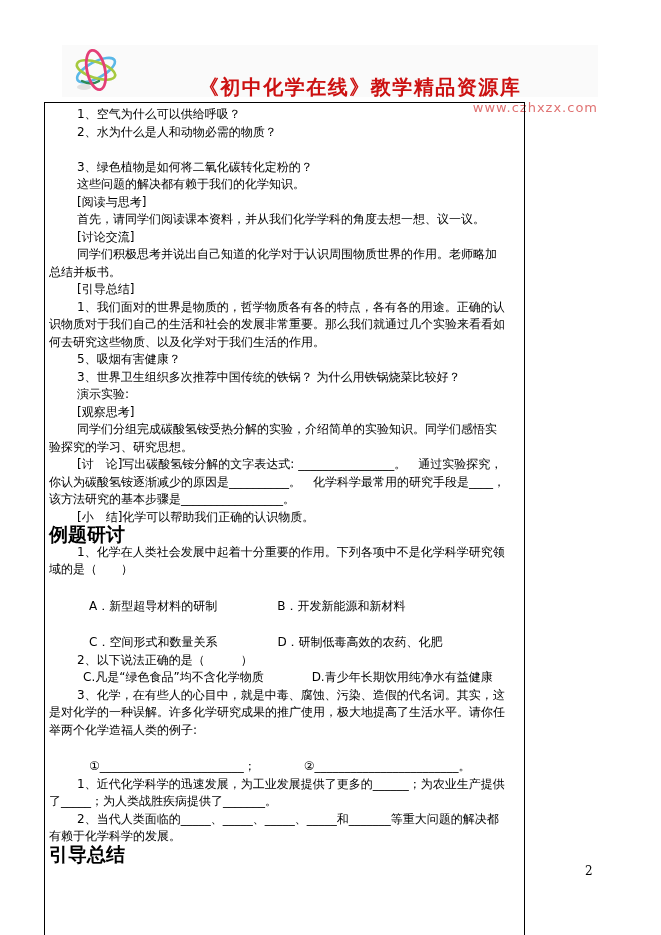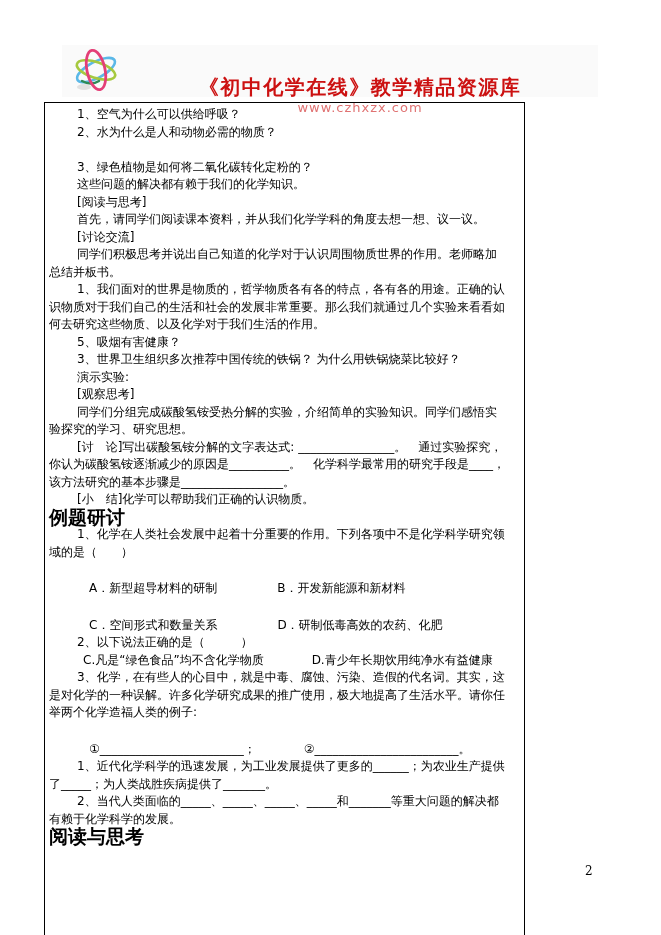--- a/index.html
+++ b/index.html
@@ -11,21 +11,21 @@
   .header{
     position:absolute;left:62px;top:45px;width:536px;height:52px;
     background:#fafafa;
   }
   .logo{position:absolute;left:8px;top:1px;width:50px;height:50px;}
   .header-text{position:absolute;left:0;right:0;top:4px;text-align:center;padding-left:60px;}
   .site-title{
     font-size:20px;font-weight:bold;color:#cc1111;letter-spacing:1.5px;
     line-height:24px;white-space:nowrap;margin-top:26px;
   }
-  .site-url{font-size:13px;color:#e07272;letter-spacing:1px;line-height:18px;}
+  .site-url{font-size:13px;color:#e07272;letter-spacing:1px;line-height:18px;text-align:right;}
   .box{
     position:absolute;left:44px;top:102px;width:481px;height:855px;
     border:1.5px solid #000;box-sizing:border-box;
     padding:3px 17px 0 4px;
     font-size:12px;line-height:17.5px;
     overflow:hidden;
   }
   .para{min-height:17.5px;text-align:left;word-break:break-all;white-space:pre-wrap;}
   .s-i{text-indent:28px;}
   .s-n{text-indent:0;}
@@ -59,34 +59,35 @@
 <div class="box" id="worksheet-box">
     <div class="para s-i">1、空气为什么可以供给呼吸？</div>
     <div class="para s-i">2、水为什么是人和动物必需的物质？</div>
     <div class="para s-n">&nbsp;</div>
     <div class="para s-i">3、绿色植物是如何将二氧化碳转化定粉的？</div>
     <div class="para s-i">这些问题的解决都有赖于我们的化学知识。</div>
     <div class="para s-i">[阅读与思考]</div>
     <div class="para s-i">首先，请同学们阅读课本资料，并从我们化学学科的角度去想一想、议一议。</div>
     <div class="para s-i">[讨论交流]</div>
     <div class="para s-i">同学们积极思考并说出自己知道的化学对于认识周围物质世界的作用。老师略加总结并板书。</div>
+    <div class="para s-i">[引导总结]</div>
     <div class="para s-i">1、我们面对的世界是物质的，哲学物质各有各的特点，各有各的用途。正确的认识物质对于我们自己的生活和社会的发展非常重要。那么我们就通过几个实验来看看如何去研究这些物质、以及化学对于我们生活的作用。</div>
     <div class="para s-i">5、吸烟有害健康？</div>
     <div class="para s-i">3、世界卫生组织多次推荐中国传统的铁锅？ 为什么用铁锅烧菜比较好？</div>
     <div class="para s-i">演示实验:</div>
     <div class="para s-i">[观察思考]</div>
     <div class="para s-i">同学们分组完成碳酸氢铵受热分解的实验，介绍简单的实验知识。同学们感悟实验探究的学习、研究思想。</div>
     <div class="para s-i">[讨　论]写出碳酸氢铵分解的文字表达式: ________________。　通过实验探究，你认为碳酸氢铵逐渐减少的原因是__________。　化学科学最常用的研究手段是____，该方法研究的基本步骤是_________________。</div>
     <div class="para s-i">[小　结]化学可以帮助我们正确的认识物质。</div>
     <div class="para s-b">例题研讨</div>
     <div class="para s-i">1、化学在人类社会发展中起着十分重要的作用。下列各项中不是化学科学研究领域的是（　　）</div>
     <div class="para s-pl40">A．新型超导材料的研制　　　　　B．开发新能源和新材料</div>
     <div class="para s-pl40">C．空间形式和数量关系　　　　　D．研制低毒高效的农药、化肥</div>
     <div class="para s-i">2、以下说法正确的是（　　　）</div>
     <div class="para s-pl34">C.凡是“绿色食品”均不含化学物质　　　　D.青少年长期饮用纯净水有益健康</div>
     <div class="para s-i">3、化学，在有些人的心目中，就是中毒、腐蚀、污染、造假的代名词。其实，这是对化学的一种误解。许多化学研究成果的推广使用，极大地提高了生活水平。请你任举两个化学造福人类的例子:</div>
     <div class="para s-pl40">①________________________；　　　　②________________________。</div>
     <div class="para s-i">1、近代化学科学的迅速发展，为工业发展提供了更多的______；为农业生产提供了_____；为人类战胜疾病提供了_______。</div>
     <div class="para s-i">2、当代人类面临的_____、_____、_____、_____和_______等重大问题的解决都有赖于化学科学的发展。</div>
-    <div class="para s-b">阅读与思考</div>
+    <div class="para s-b">引导总结</div>
   </div>
 
 <div class="pagenum">2</div>
 
 </body></html>

